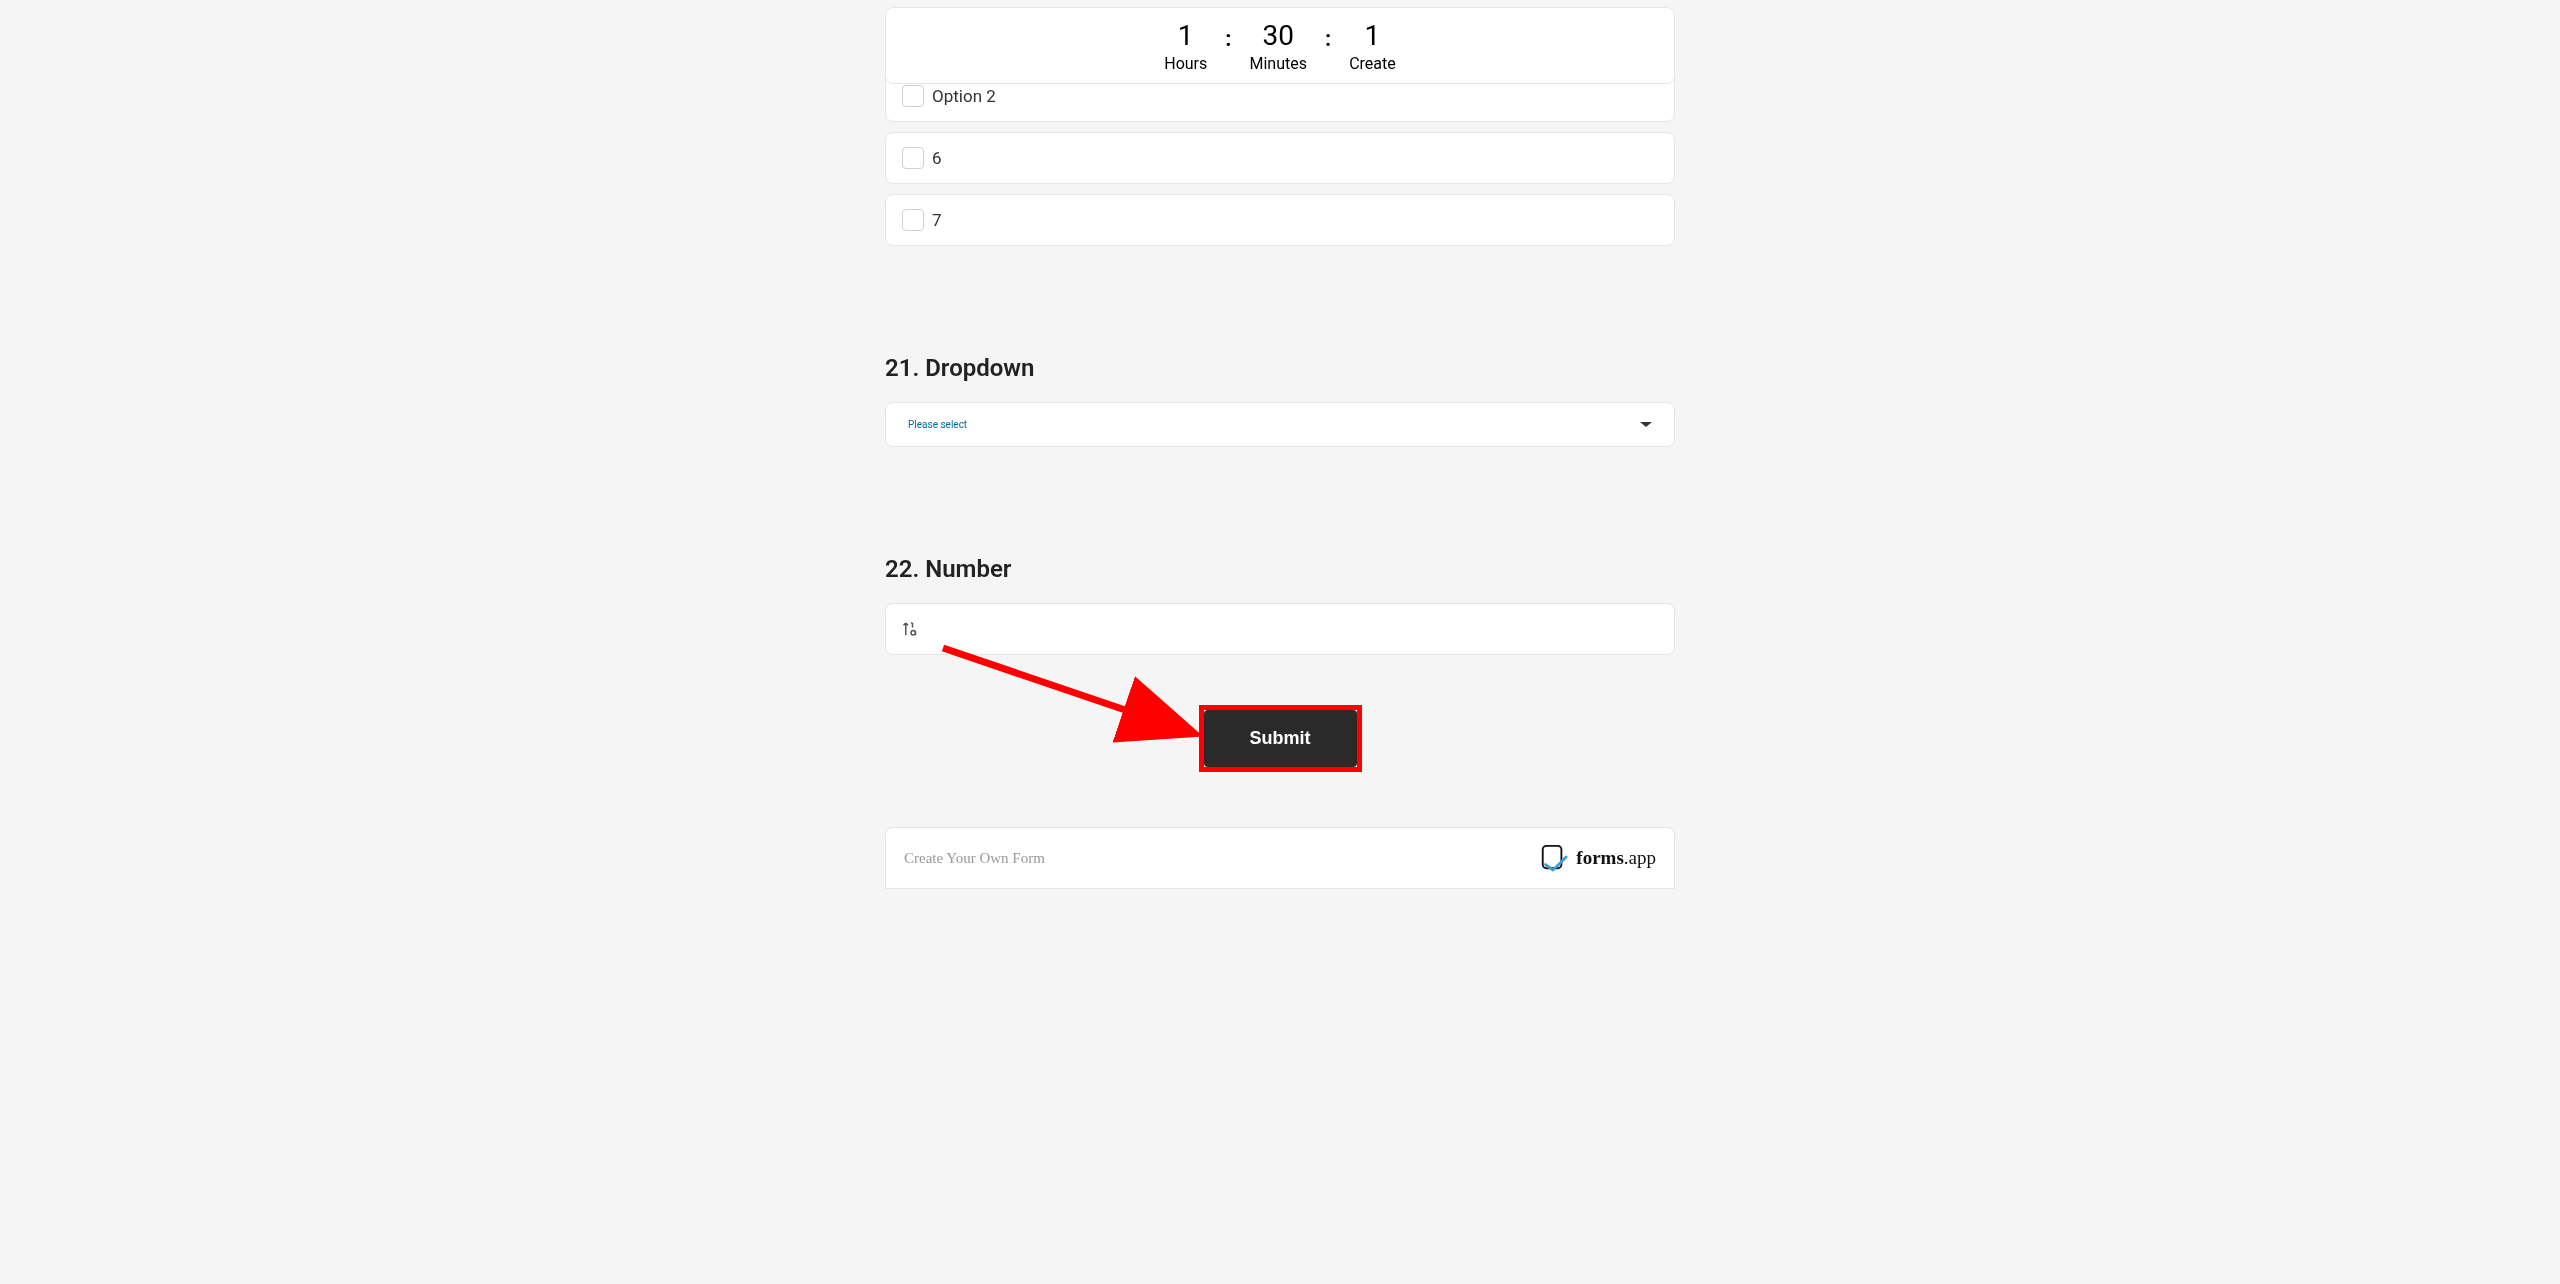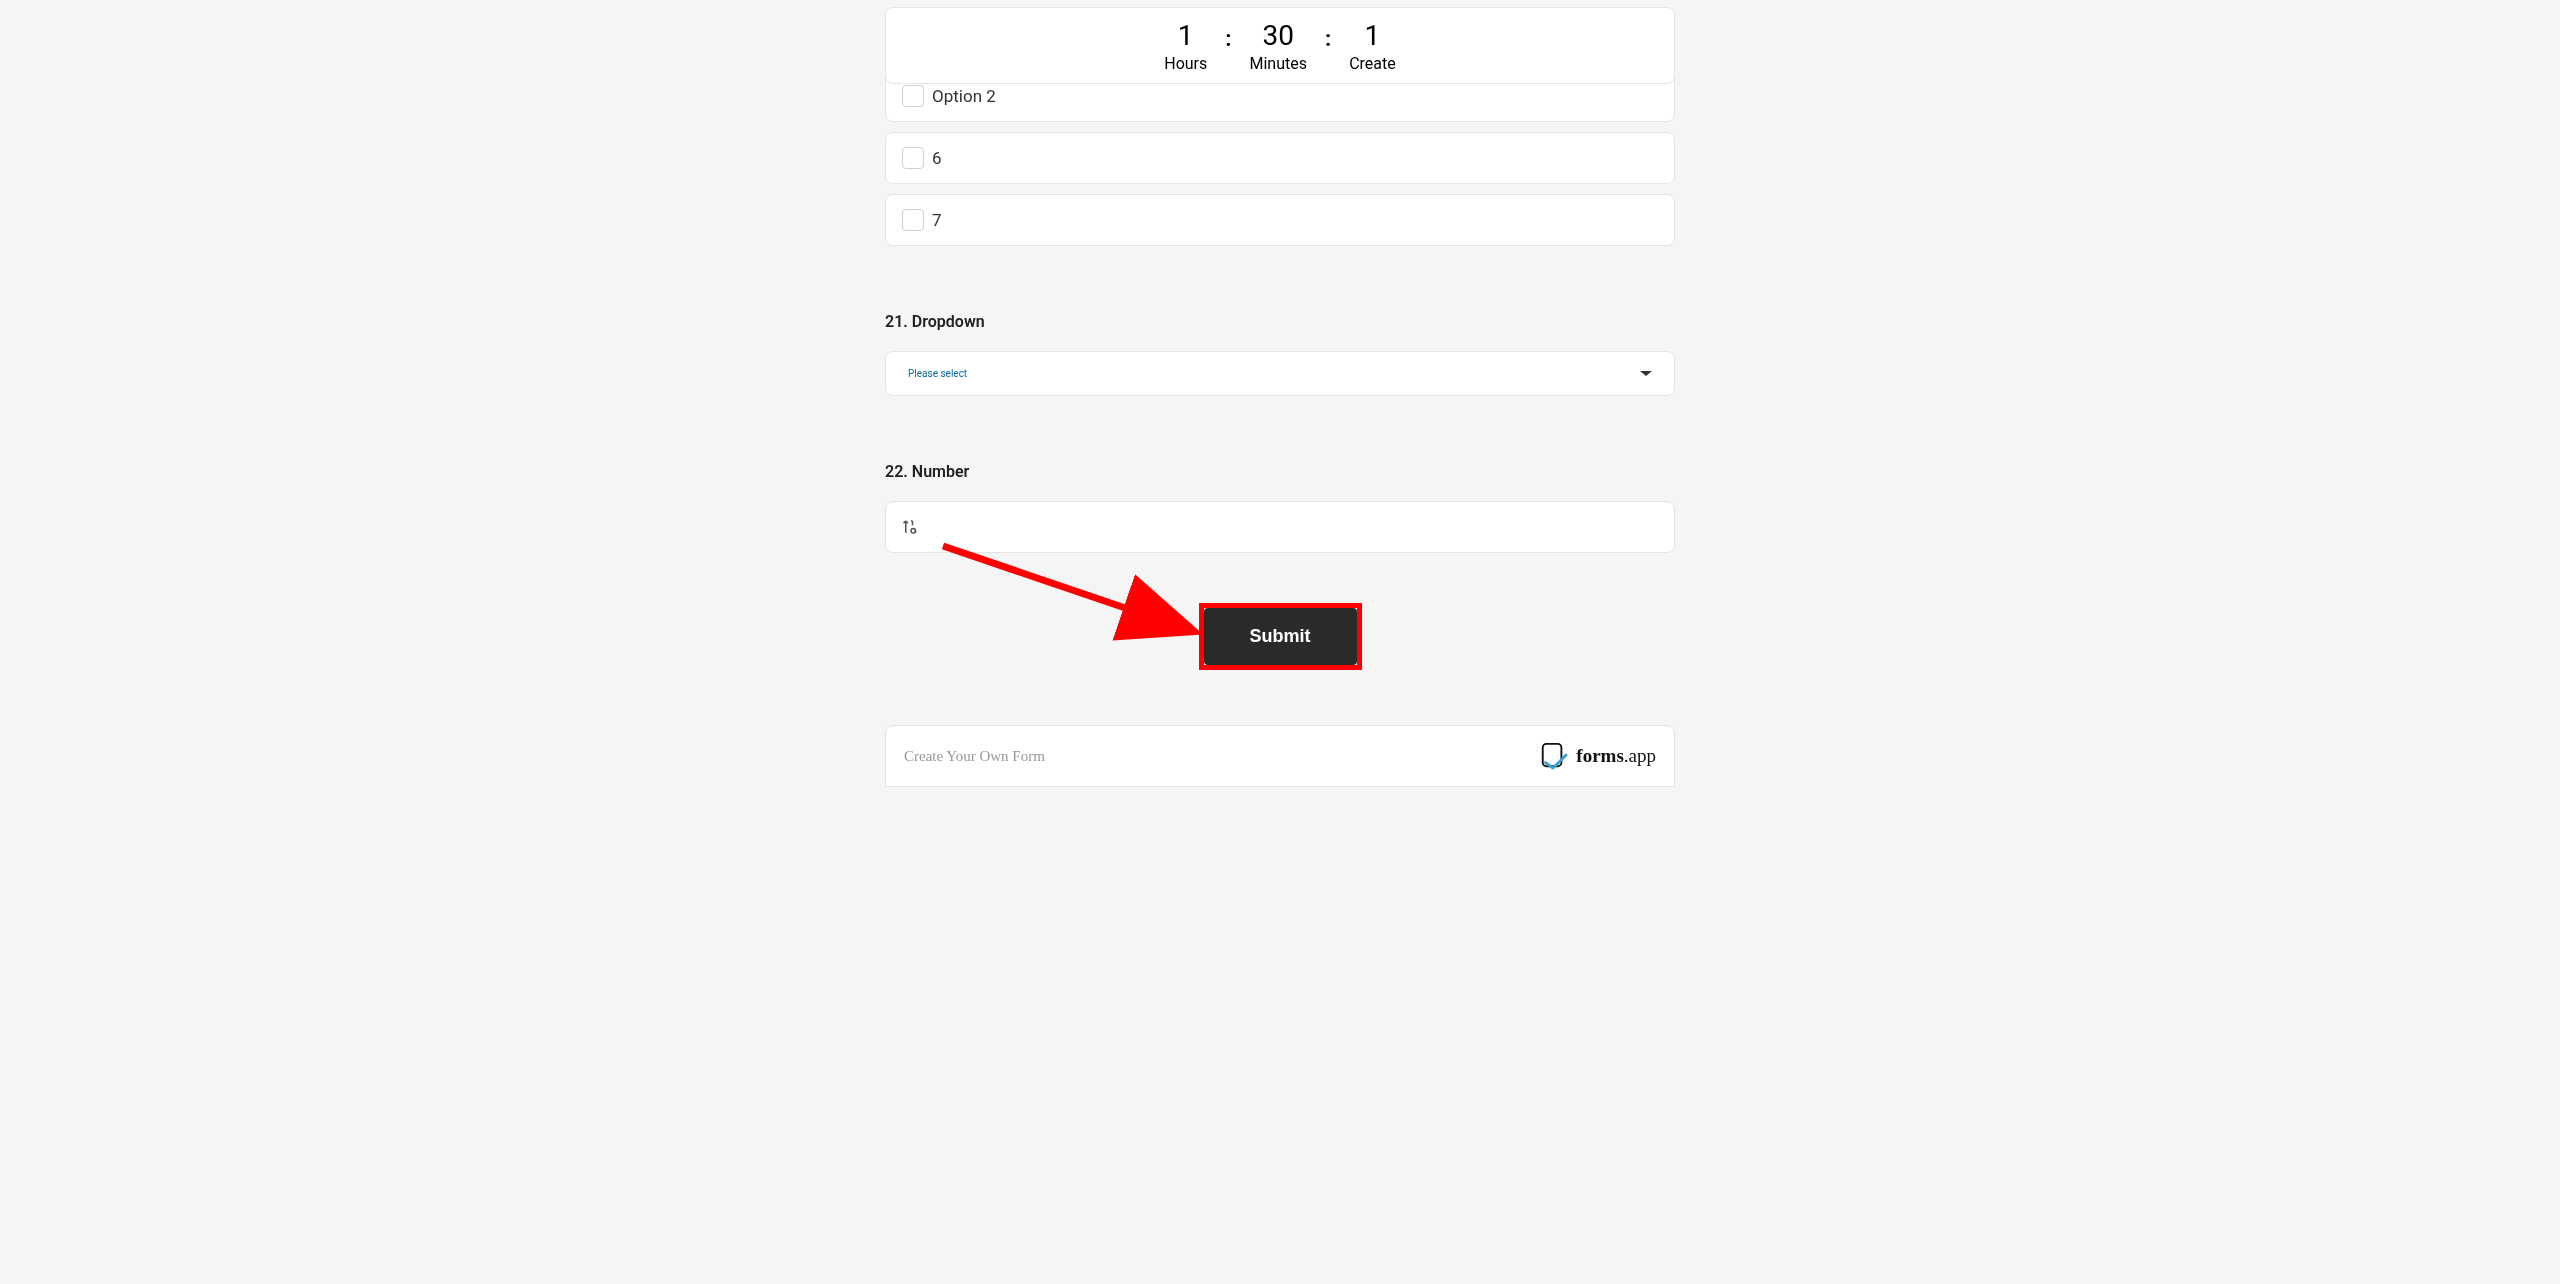--- a/index.html
+++ b/index.html
@@ -77,24 +77,24 @@
       border: 1px solid #d0d0d0;
       border-radius: 4px;
       background: #fff;
       flex-shrink: 0;
     }
     .option-label {
       font-size: 17px;
       color: #333;
     }
     .question-title {
-      font-size: 16px;
+      font-size: 24px;
       font-weight: 600;
       color: #222;
-      margin-top: 66px;
+      margin-top: 108px;
       margin-bottom: 20px;
     }
     .dropdown {
       background: #fff;
       border: 1px solid #e5e5e5;
       border-radius: 8px;
       padding: 16px 22px;
       display: flex;
       justify-content: space-between;
       align-items: center;

